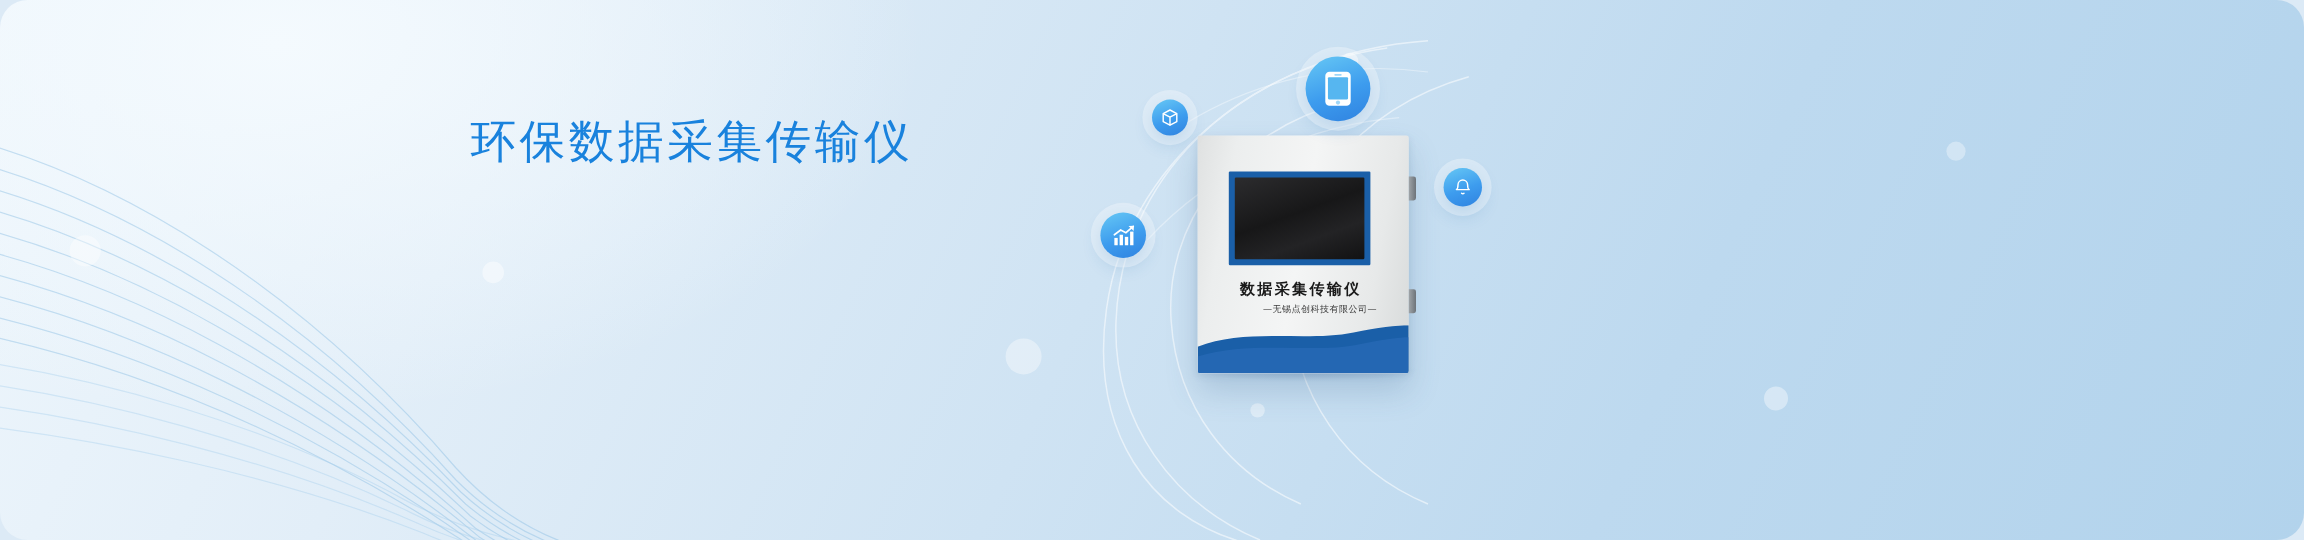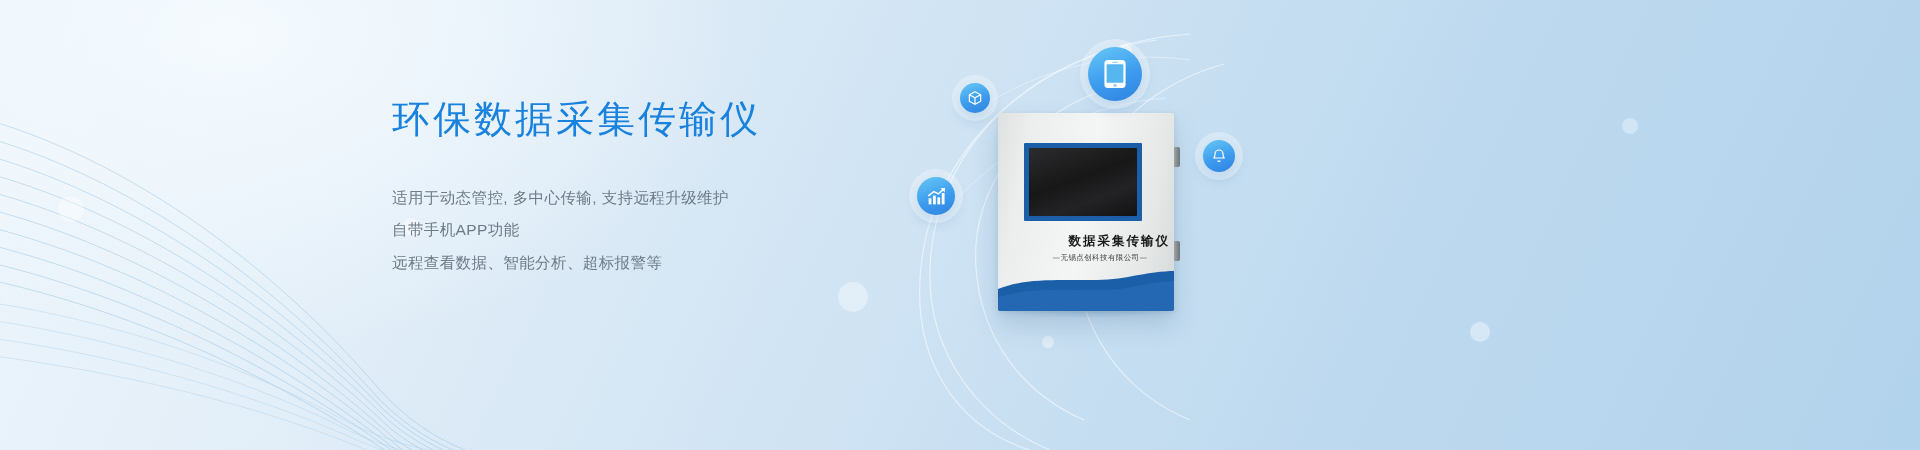--- a/index.html
+++ b/index.html
@@ -9,20 +9,21 @@
     background:#dceaf6;
   }
 
   .banner{
     position:relative;
     width:1920px;height:450px;
     overflow:hidden;
     background:
       radial-gradient(ellipse 900px 520px at 12% 8%, #f4fafe 0%, rgba(244,250,254,0) 60%),
       linear-gradient(115deg, #eef6fc 0%, #e2eef8 22%, #cfe3f3 48%, #bdd9ef 72%, #b2d3ec 100%);
+    border-radius: 23px;
   }
 
   
   .lineart{
     position:absolute; left:-40px; top:100px;
     width:720px; height:370px;
     pointer-events:none;
     opacity:.85;
   }
 
@@ -80,21 +81,21 @@
     padding:5px;
     border-radius:1px;
   }
   .device-screen-inner{
     width:100%; height:100%;
     background:linear-gradient(160deg,#2c2c2e 0%,#171718 45%,#232325 70%,#121213 100%);
     border-radius:1px;
   }
   .device-label{
     position:absolute; left:0; top:120px; width:172px;
-    text-align:right;
+    text-align:center;
     font-family:"DejaVu Serif","Liberation Serif",serif;
     font-size:12.5px;
     font-weight:700;
     letter-spacing:2px;
     color:#1a1a1a;
   }
   .device-sub{
     position:absolute; left:0; top:140px; width:172px;
     text-align:center;
     font-family:"DejaVu Serif","Liberation Serif",serif;
@@ -169,25 +170,20 @@
   <span class="bokeh b1"></span>
   <span class="bokeh b2"></span>
   <span class="bokeh b3"></span>
   <span class="bokeh b4"></span>
   <span class="bokeh b5"></span>
   <span class="bokeh b6"></span>
   <span class="bokeh b7"></span>
 
   <div class="copy">
     <h1 class="title">环保数据采集传输仪</h1>
-    <div class="desc">
-      <div class="desc-line">适用于动态管控, 多中心传输, 支持远程升级维护</div>
-      <div class="desc-line">自带手机APP功能</div>
-      <div class="desc-line">远程查看数据、智能分析、超标报警等</div>
-    </div>
   </div>
 
   <div class="scene">
 
     <svg class="arcs" viewBox="0 0 640 450" aria-hidden="true">
       <g fill="none" stroke="#ffffff" stroke-width="1.2" opacity=".55">
         <path d="M296,40 C168,58 74,150 70,268 C67,352 118,420 190,450"></path>
         <path d="M330,34 C186,44 78,140 62,258 C48,360 98,430 176,452"></path>
         <path d="M258,86 C166,110 110,188 116,268 C121,340 164,394 224,420"></path>
         <path d="M364,64 C270,90 210,166 214,250 C218,330 262,392 330,420"></path>

